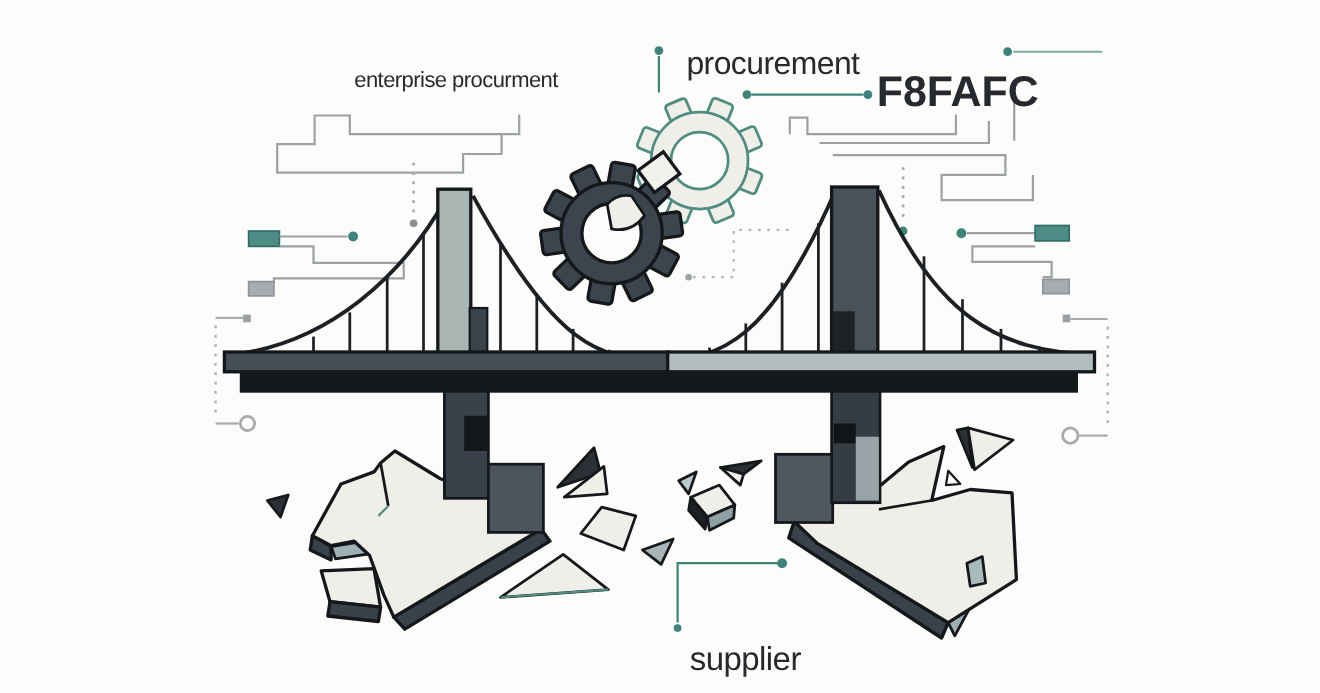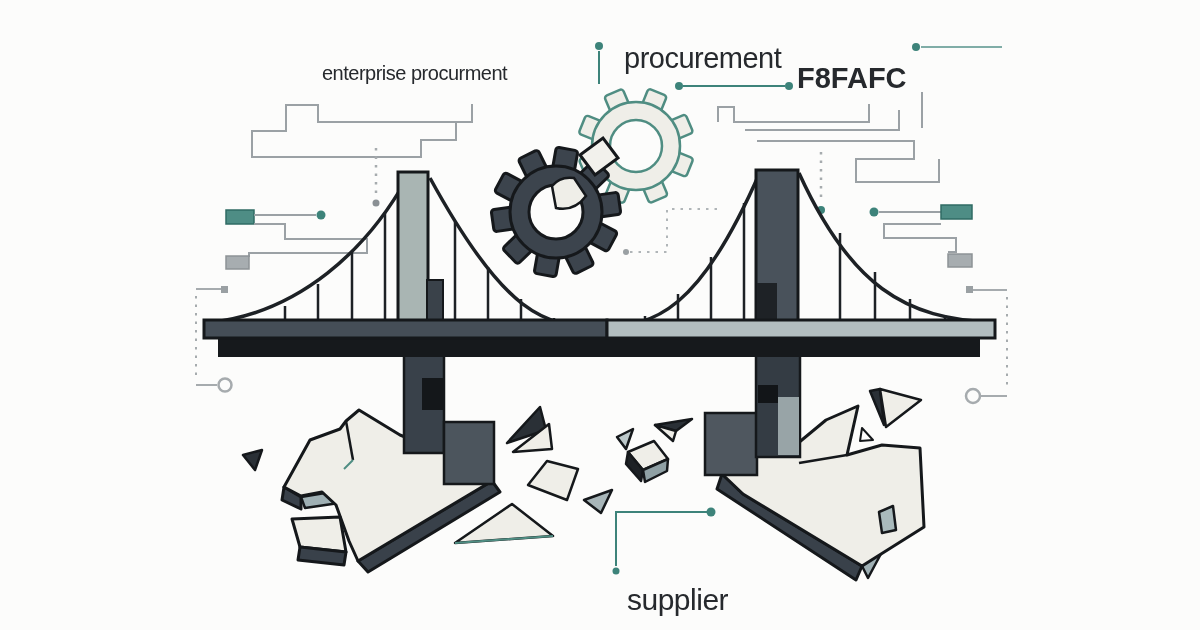--- a/index.html
+++ b/index.html
@@ -9,21 +9,21 @@
     font-family:"Liberation Sans",sans-serif;
   }
   .stage svg{position:absolute;left:0;top:0;}
   .label{
     position:absolute;color:#26292d;white-space:pre;
     font-family:"Liberation Sans",sans-serif;
     letter-spacing:-0.5px;
   }
   .lbl-enterprise{left:322px;top:62px;font-size:20px;font-weight:500;}
   .lbl-procurement{left:624px;top:42px;font-size:29px;font-weight:400;}
-  .lbl-hex{left:797px;top:62px;font-size:29px;font-weight:700;letter-spacing:0;}
+  .lbl-hex{left:797px;top:62px;font-size:39px;font-weight:700;letter-spacing:0;}
   .lbl-supplier{left:627px;top:520px;font-size:30px;font-weight:500;line-height:1.07;}
 </style>
 </head>
 <body>
 
 <div class="stage">
 
   <svg width="1200" height="630" viewBox="0 0 1200 630">
 
     <g fill="none" stroke="#9ba1a5" stroke-width="2">

